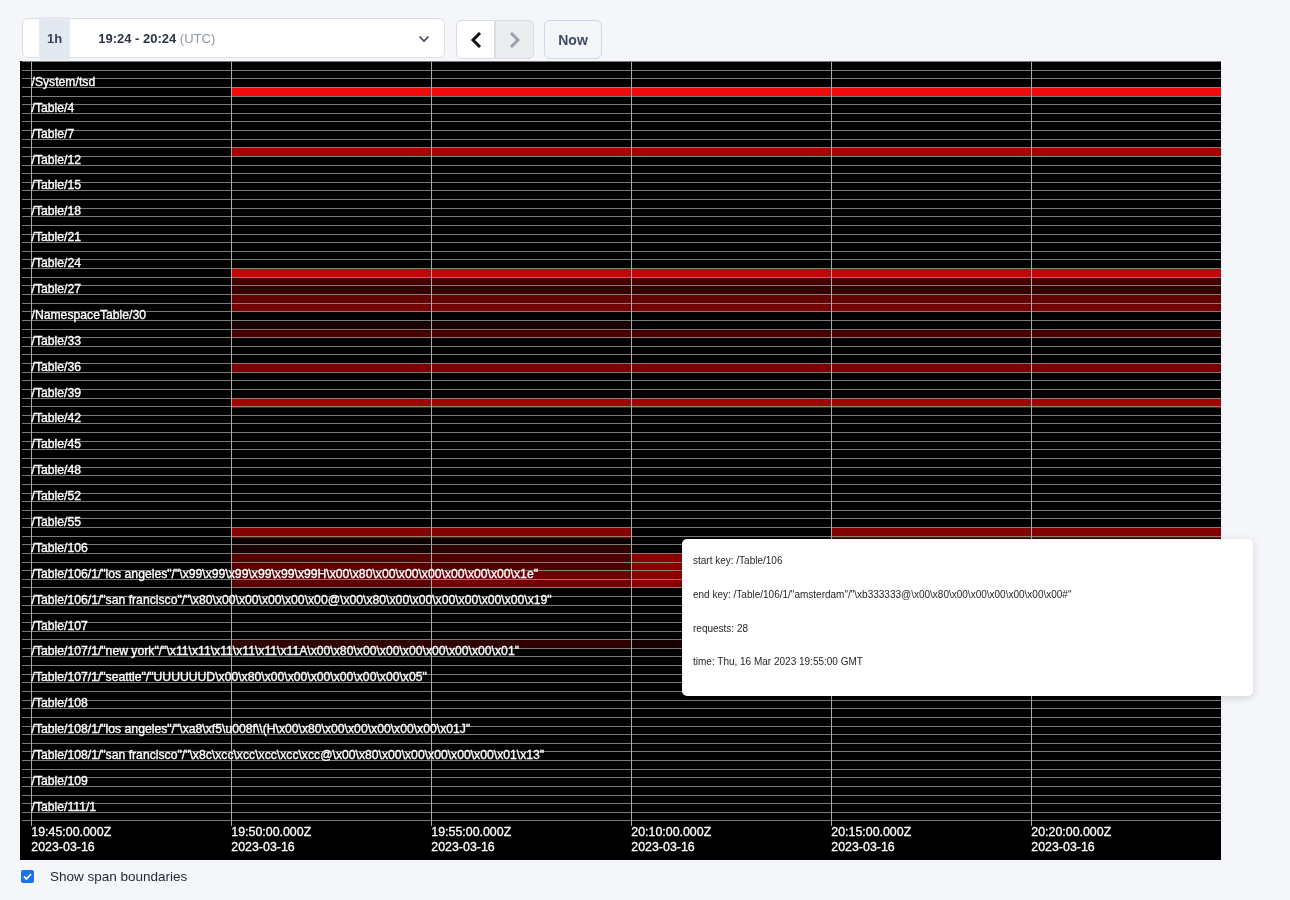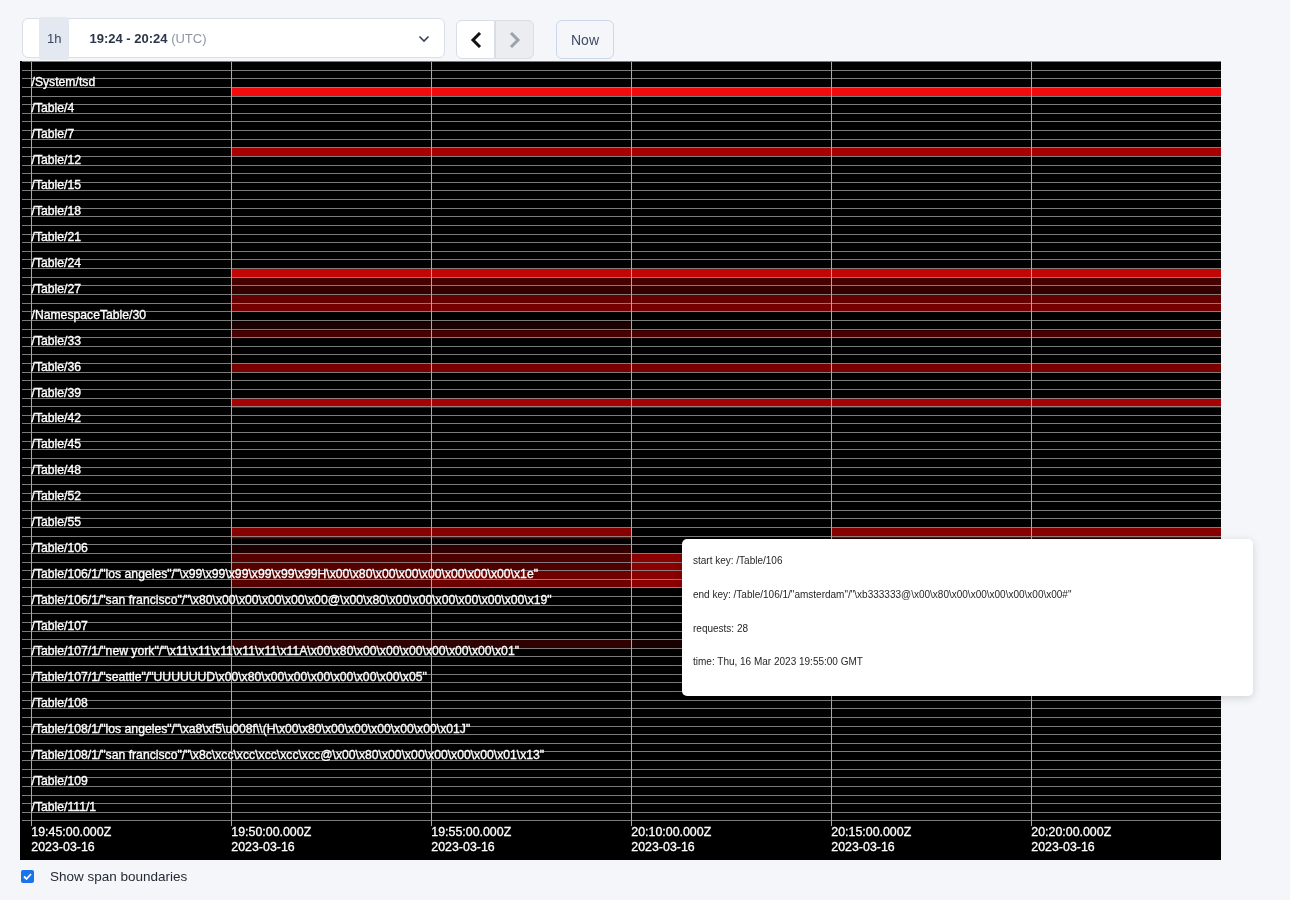--- a/index.html
+++ b/index.html
@@ -1,24 +1,24 @@
 <!DOCTYPE html>
 <html><head><meta charset="utf-8"><style>
 *{margin:0;padding:0;box-sizing:border-box}
 html,body{width:1290px;height:900px;background:#f4f6fa;font-family:"Liberation Sans",sans-serif;overflow:hidden}
 .abs{position:absolute}
 .timebox{left:22px;top:18px;width:423px;height:40px;background:#fff;border:1px solid #d9dfe8;border-radius:6px;display:flex;align-items:center}
-.badge{margin-left:16px;background:#e4e9f1;border-radius:3px;padding:14px 8px;font-size:13px;font-weight:normal;color:#3a4461}
-.trange{margin-left:20px;font-size:13px;font-weight:bold;color:#2c3547}
+.badge{margin-left:16px;background:#e4e9f1;border-radius:3px;padding:14px 8px;font-size:13px;font-weight:bold;color:#3a4461}
+.trange{margin-left:28px;font-size:13px;font-weight:bold;color:#2c3547}
 .trange span{font-weight:normal;color:#8d95a5}
 .navbtns{left:456px;top:20px;display:flex}
 .nb{width:39px;height:39px;border:1px solid #d8dde6;display:flex;align-items:center;justify-content:center}
 .nb.prev{background:#fff;border-radius:6px 0 0 6px;border-right-width:0.5px}
 .nb.next{background:#ecedf1;border-radius:0 6px 6px 0}
-.nowbtn{left:556px;top:20px;width:58px;height:39px;border:1px solid #ccd6ec;border-radius:6px;display:flex;align-items:center;justify-content:center;font-size:14px;font-weight:normal;color:#3f4c66}
+.nowbtn{left:544px;top:20px;width:58px;height:39px;border:1px solid #ccd6ec;border-radius:6px;display:flex;align-items:center;justify-content:center;font-size:14px;font-weight:bold;color:#3f4c66}
 .tooltip{left:682px;top:539px;width:571px;height:157px;background:#fff;border-radius:5px;box-shadow:0 2px 8px rgba(0,0,0,0.15);font-size:10px;color:#262626;padding:5px 0 0 11px;line-height:33.8px;white-space:nowrap;overflow:hidden}
 .chkrow{left:21px;top:869px;display:flex;align-items:center}
 .cbx{width:13px;height:13px;background:#1a73e8;border-radius:2px;display:flex;align-items:center;justify-content:center}
 .chkrow label{margin-left:16px;font-size:13.5px;color:#242a35}
 </style></head><body style="position:relative">
 <svg style="position:absolute;left:20px;top:61px;filter:blur(0px)" width="1201" height="799" viewBox="20 61 1201 799">
     <rect x="20" y="61" width="1201" height="799" fill="#000"></rect>
     <rect x="231" y="87.39" width="990" height="8.63" fill="#f20b0c"></rect>
     <rect x="231" y="147.80" width="990" height="8.63" fill="#a80000"></rect>
     <rect x="231" y="268.62" width="990" height="8.63" fill="#c20606"></rect>

